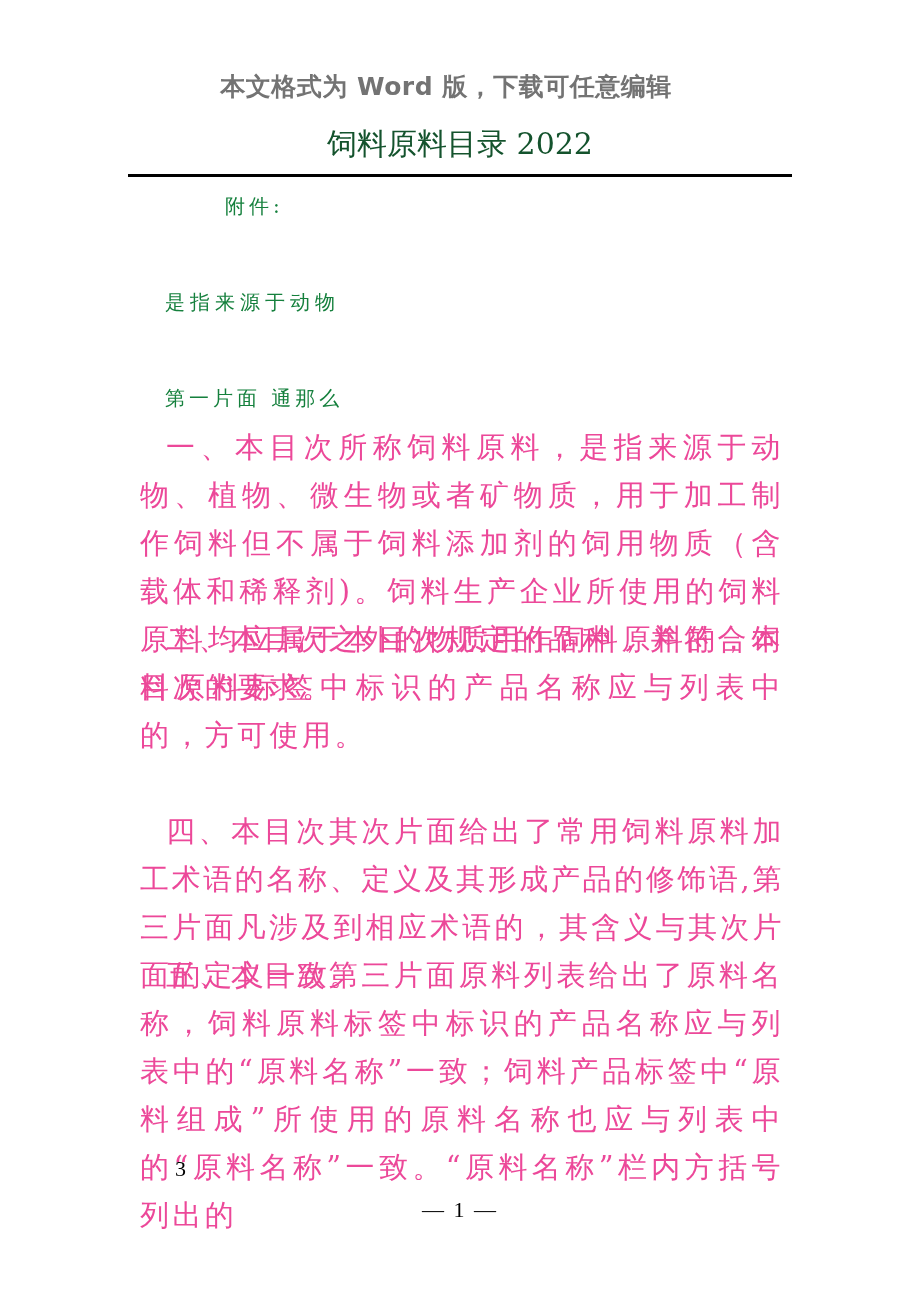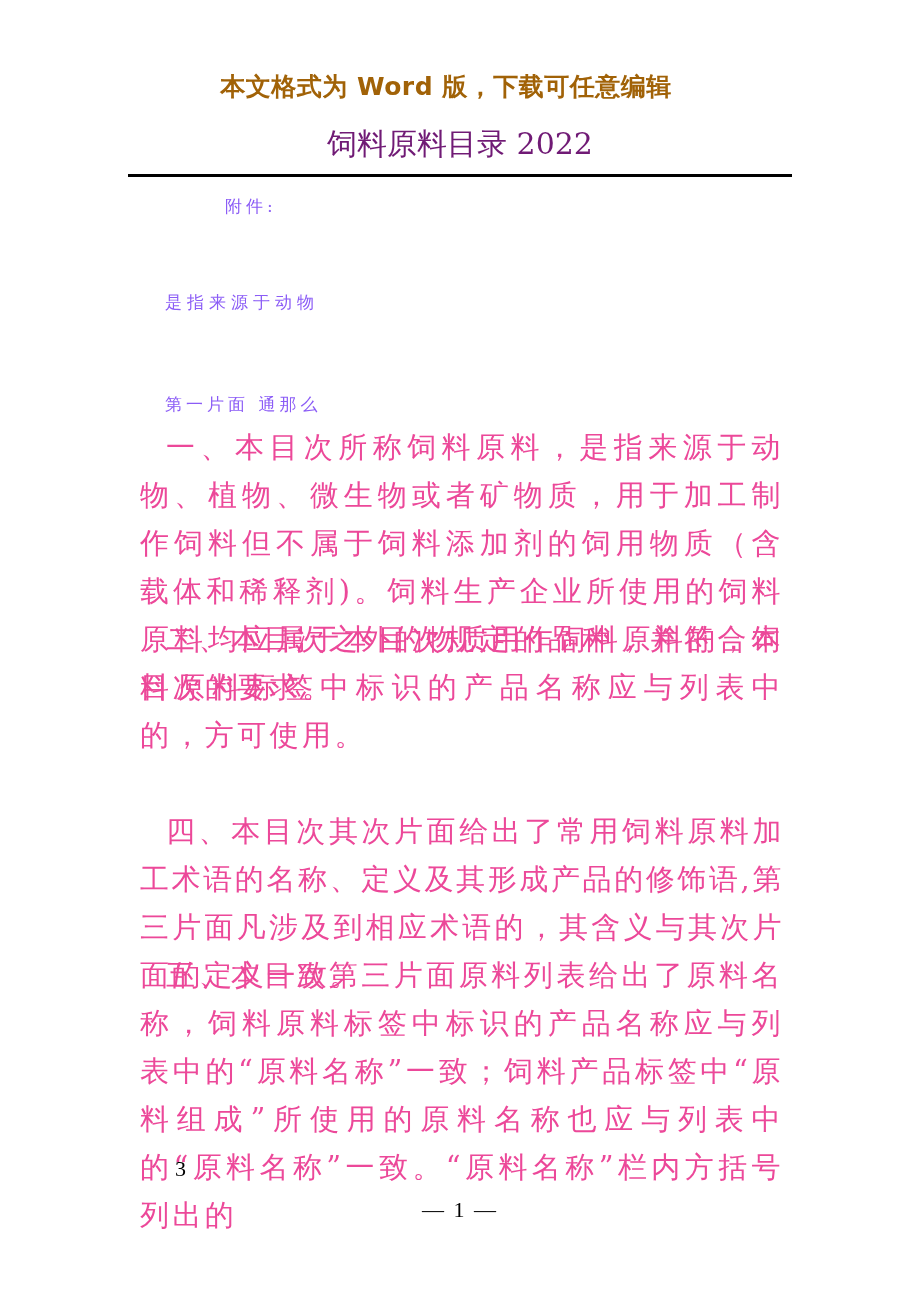--- a/index.html
+++ b/index.html
@@ -24,53 +24,53 @@
     .banner {
       position: absolute;
       left: 0;
       width: 892px;
       top: 70px;
       text-align: center;
       font-family: "DejaVu Sans", "Liberation Sans", sans-serif;
       font-weight: bold;
       font-size: 25px;
       line-height: 34px;
-      color: #a16207;
+      color: #737373;
       letter-spacing: 0.5px;
     }
     .doc-title {
       position: absolute;
       left: 0;
       width: 920px;
       top: 124px;
       text-align: center;
       font-family: "DejaVu Serif", "Liberation Serif", serif;
       font-size: 30px;
       line-height: 40px;
-      color: #701a75;
+      color: #14532d;
     }
     .header-rule {
       position: absolute;
       left: 128px;
       top: 174px;
       width: 664px;
       height: 3px;
       background: #000000;
     }
     .text-line {
       position: absolute;
-      font-size: 17px;
+      font-size: 20px;
       line-height: 28px;
       white-space: nowrap;
       letter-spacing: 3.2px;
-      color: #8b5cf6;
+      color: #15803d;
     }
     .attach { left: 225px; top: 192px; letter-spacing: 4px; }
     .subtitle { left: 165px; top: 288px; letter-spacing: 5px; }
-    .section { left: 165px; top: 384px; letter-spacing: 4px; margin-top: 6px; }
+    .section { left: 165px; top: 384px; letter-spacing: 4px; }
     .para {
       position: absolute;
       left: 140px;
       width: 644px;
       font-size: 29px;
       line-height: 48px;
       letter-spacing: 3.4px;
       text-indent: 26px;
       text-align: justify;
       color: #ec4899;

